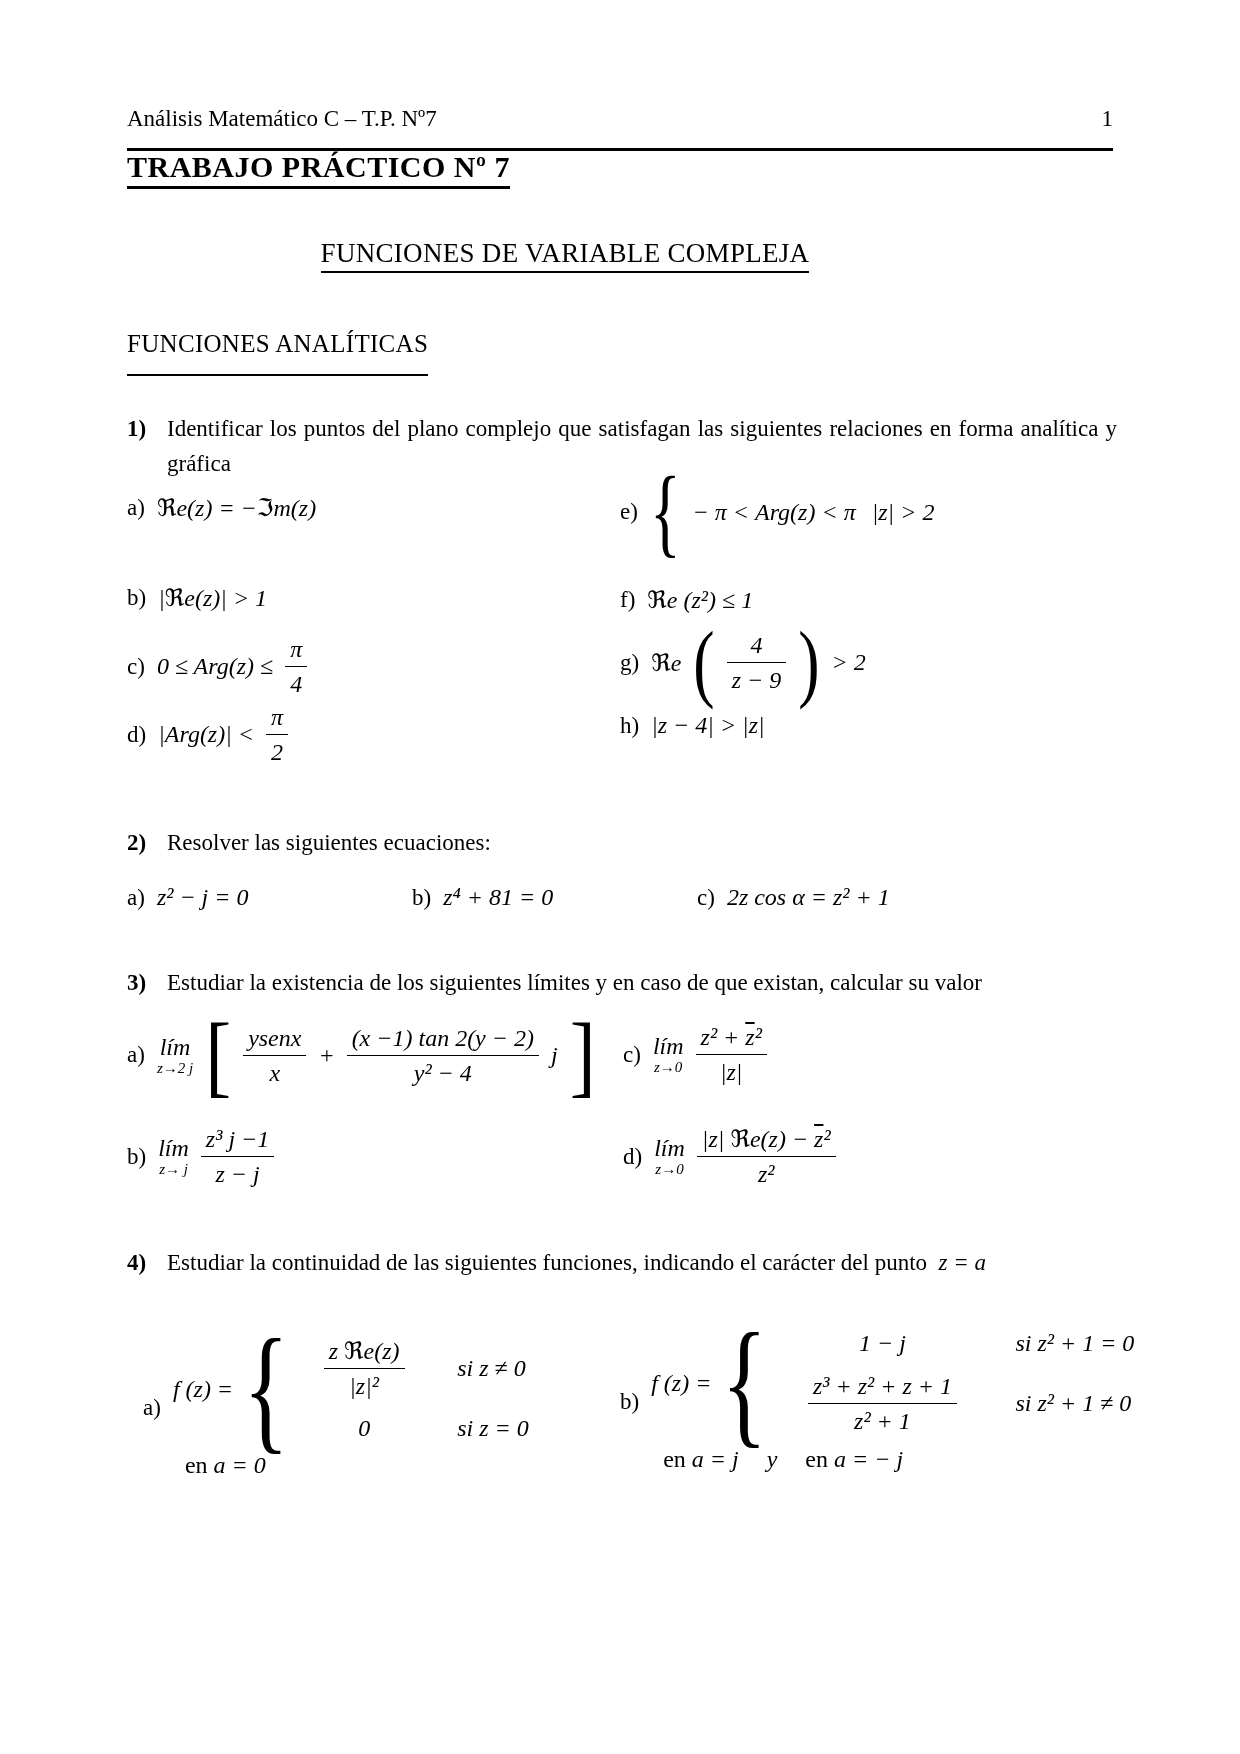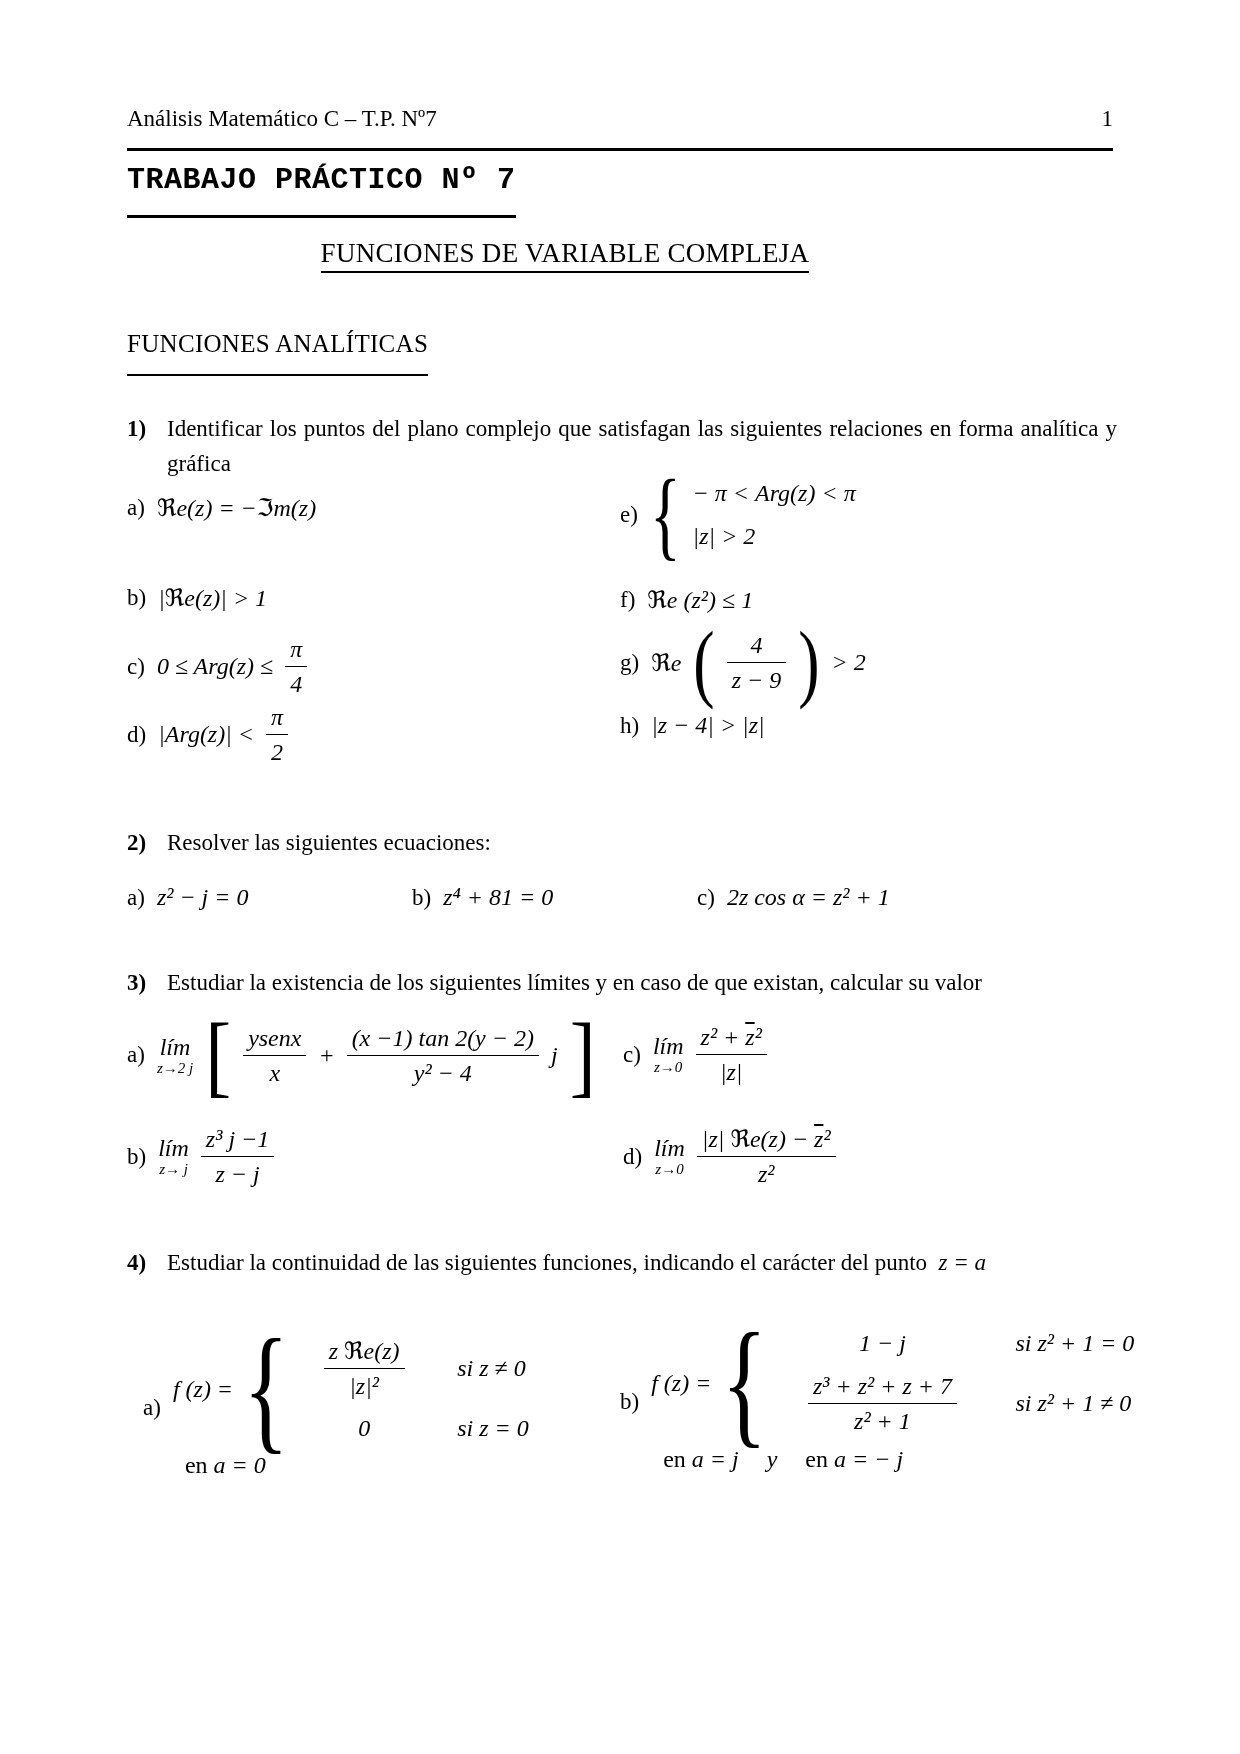--- a/index.html
+++ b/index.html
@@ -6,22 +6,22 @@
   .page {
     position:relative; width:1240px; height:1754px; background:#ffffff;
     font-family:"Liberation Serif","DejaVu Serif",serif; color:#000;
     overflow:hidden;
   }
   
   .hdr { position:absolute; left:127px; top:106px; width:986px;
          display:flex; justify-content:space-between; font-size:23px; }
   .rule { position:absolute; left:127px; top:148px; width:986px;
           border-top:3px solid #000; }
-  .title { position:absolute; left:127px; top:163px; font-size:30px; font-weight:bold;
-           border-bottom:3px solid #000; padding-bottom:18px; letter-spacing:.5px;font-family:Liberation Mono, monospace; }
+  .title { position:absolute; left:127px; top:150px; font-size:30px; font-weight:bold;
+           border-bottom:3px solid #000; padding-bottom:2px; letter-spacing:.5px; }
   .subtitle-wrap { position:absolute; left:72px; top:238px; width:986px; text-align:center; }
   .subtitle { display:inline-block; font-size:27px;
               border-bottom:2px solid #000; padding-bottom:2px; letter-spacing:.3px; }
   .section { position:absolute; left:127px; top:330px; font-size:25px;
              border-bottom:2px solid #000; padding-bottom:16px; letter-spacing:.3px; }
   
   .exhead { position:absolute; left:127px; width:990px; display:flex;
             font-size:23px; line-height:1.5; }
   .exnum  { font-weight:bold; flex:none; width:40px; }
   .extext { text-align:justify; }
@@ -35,21 +35,21 @@
   .frac .den { display:block; padding:2px 5px 0; }
   .lim   { display:inline-block; text-align:center; vertical-align:middle; line-height:1; }
   .lim .l{ display:block; font-style:italic; }
   .lim .s{ display:block; font-size:15px; margin-top:2px; font-style:italic; }
   .dlm   { display:inline-block; font-style:normal; line-height:1; vertical-align:middle;
            transform-origin:center; font-weight:400; }
   .bigpar{ font-size:64px; transform:scaleY(1.35); }
   .bigbr { font-size:78px; transform:scaleY(1.18); }
   .brace1{ font-size:64px; transform:scaleY(1.55); }
   .brace2{ font-size:96px; transform:scaleY(1.45); }
-  .rows  { display:inline-flex; flex-direction:column; gap:16px; text-align:left; }
+  .rows  { display:inline-flex; gap:16px; text-align:center; }
   .rows .r { display:block; }
   .crows { display:inline-flex; flex-direction:column; gap:14px; }
   .crow  { display:flex; align-items:center; }
   .cval  { display:flex; justify-content:center; }
   .w130  { width:130px; } .w210 { width:210px; }
   .ccond { margin-left:28px; white-space:nowrap;text-align:right; }
   .col   { display:flex; flex-direction:column; }
   .fxrow { display:flex; align-items:center; gap:10px; }
   .below { margin-top:10px; margin-left:12px; font-size:24px; display:flex; gap:28px; align-items:baseline; }
   .below .en { font-style:normal; }
@@ -254,21 +254,21 @@
         <span class="m">f (z) =</span>
         <span class="dlm brace2">{</span>
         <div class="crows">
           <div class="crow">
             <span class="cval w210 m">1 − j</span>
             <span class="ccond m">si z² + 1 = 0</span>
           </div>
           <div class="crow">
             <span class="cval w210">
               <span class="frac m">
-                <span class="num">z³ + z² + z + 7</span>
+                <span class="num">z³ + z² + z + 1</span>
                 <span class="den">z² + 1</span>
               </span>
             </span>
             <span class="ccond m">si z² + 1 ≠ 0</span>
           </div>
         </div>
       </div>
       <div class="below">
         <span><span class="en">en</span> <span class="m">a = j</span></span>
         <span class="m">y</span>

